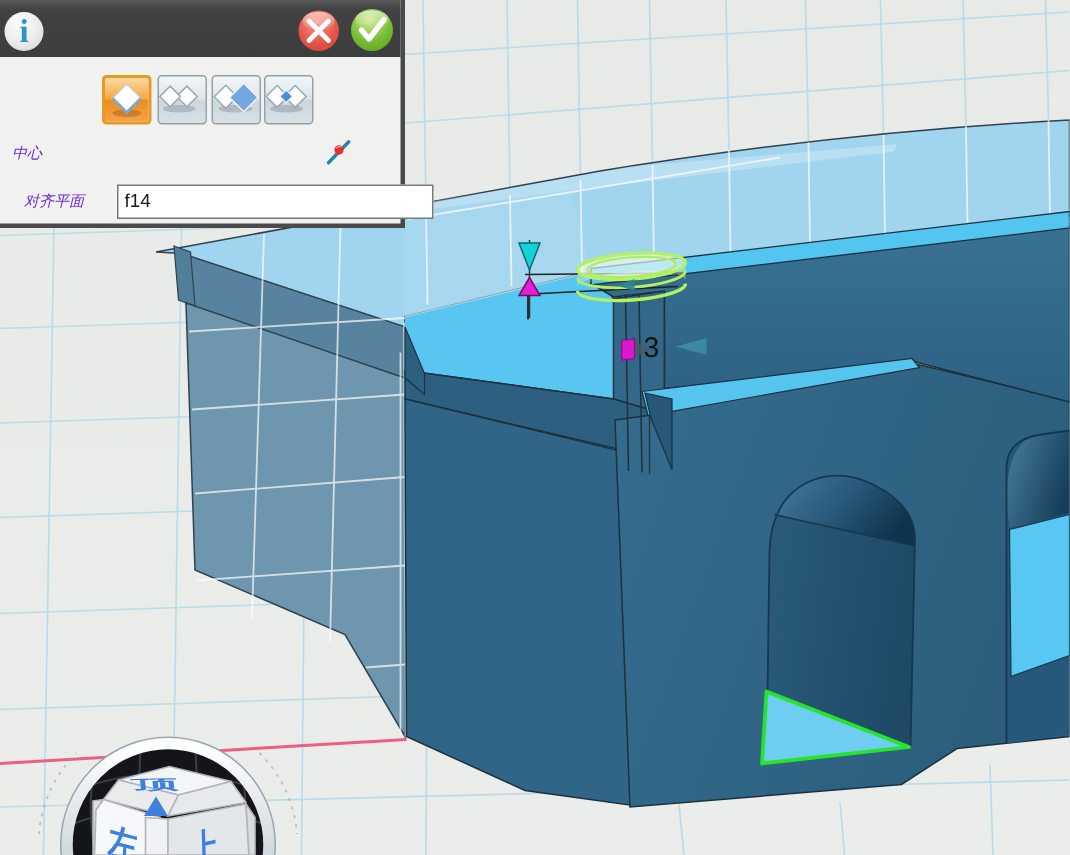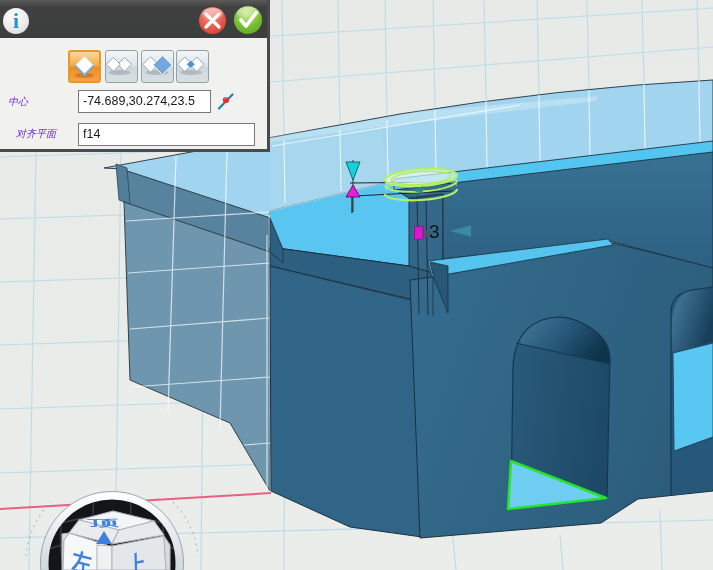--- a/index.html
+++ b/index.html
@@ -272,23 +272,22 @@
     <div class="btn gray" style="left:176px;top:0;">
       <svg width="31" height="31" viewBox="0 0 31 31">
         <ellipse cx="14" cy="21.5" rx="11" ry="2.5" fill="rgba(90,100,110,0.28)"></ellipse>
         <polygon points="19.8,6 27.1,13.3 19.8,20.6 12.5,13.3" fill="#fff" stroke="#93a9bc" stroke-width="1"></polygon>
         <polygon points="7.8,6 15.1,13.3 7.8,20.6 0.5,13.3" fill="#fff" stroke="#93a9bc" stroke-width="1"></polygon>
         <polygon points="13.8,9.1 18,13.3 13.8,17.5 9.6,13.3" fill="#4c8ed4" stroke="#eef3f8" stroke-width="0.8"></polygon>
       </svg>
     </div>
   </div>
   <div class="lbl" style="left:8px;top:95px;">中心</div>
-  <div class="inp" style="left:78px;top:90px;width:133px;height:23px;">-74.689,30.274,23.5</div>
   <div style="position:absolute;left:216px;top:91px;width:20px;height:20px;">
     <svg width="20" height="20" viewBox="0 0 20 20">
       <line x1="3" y1="17.5" x2="16.5" y2="3.5" stroke="#2a84a8" stroke-width="2.3" stroke-linecap="round"></line>
       <circle cx="10" cy="9" r="3.1" fill="#e03131"></circle>
       <path d="M8.3,7.8 a3.1,3.1 0 0 1 3.4,-0.9" stroke="#f59090" stroke-width="1" fill="none"></path>
     </svg>
   </div>
   <div class="lbl" style="left:16px;top:127px;">对齐平面</div>
-  <div class="inp" style="left:78px;top:123px;width:177px;height:23px;">f14</div>
+  <div class="inp" style="left:78px;top:123px;width:211px;height:23px;">f14</div>
 </div>
 
 </body></html>

